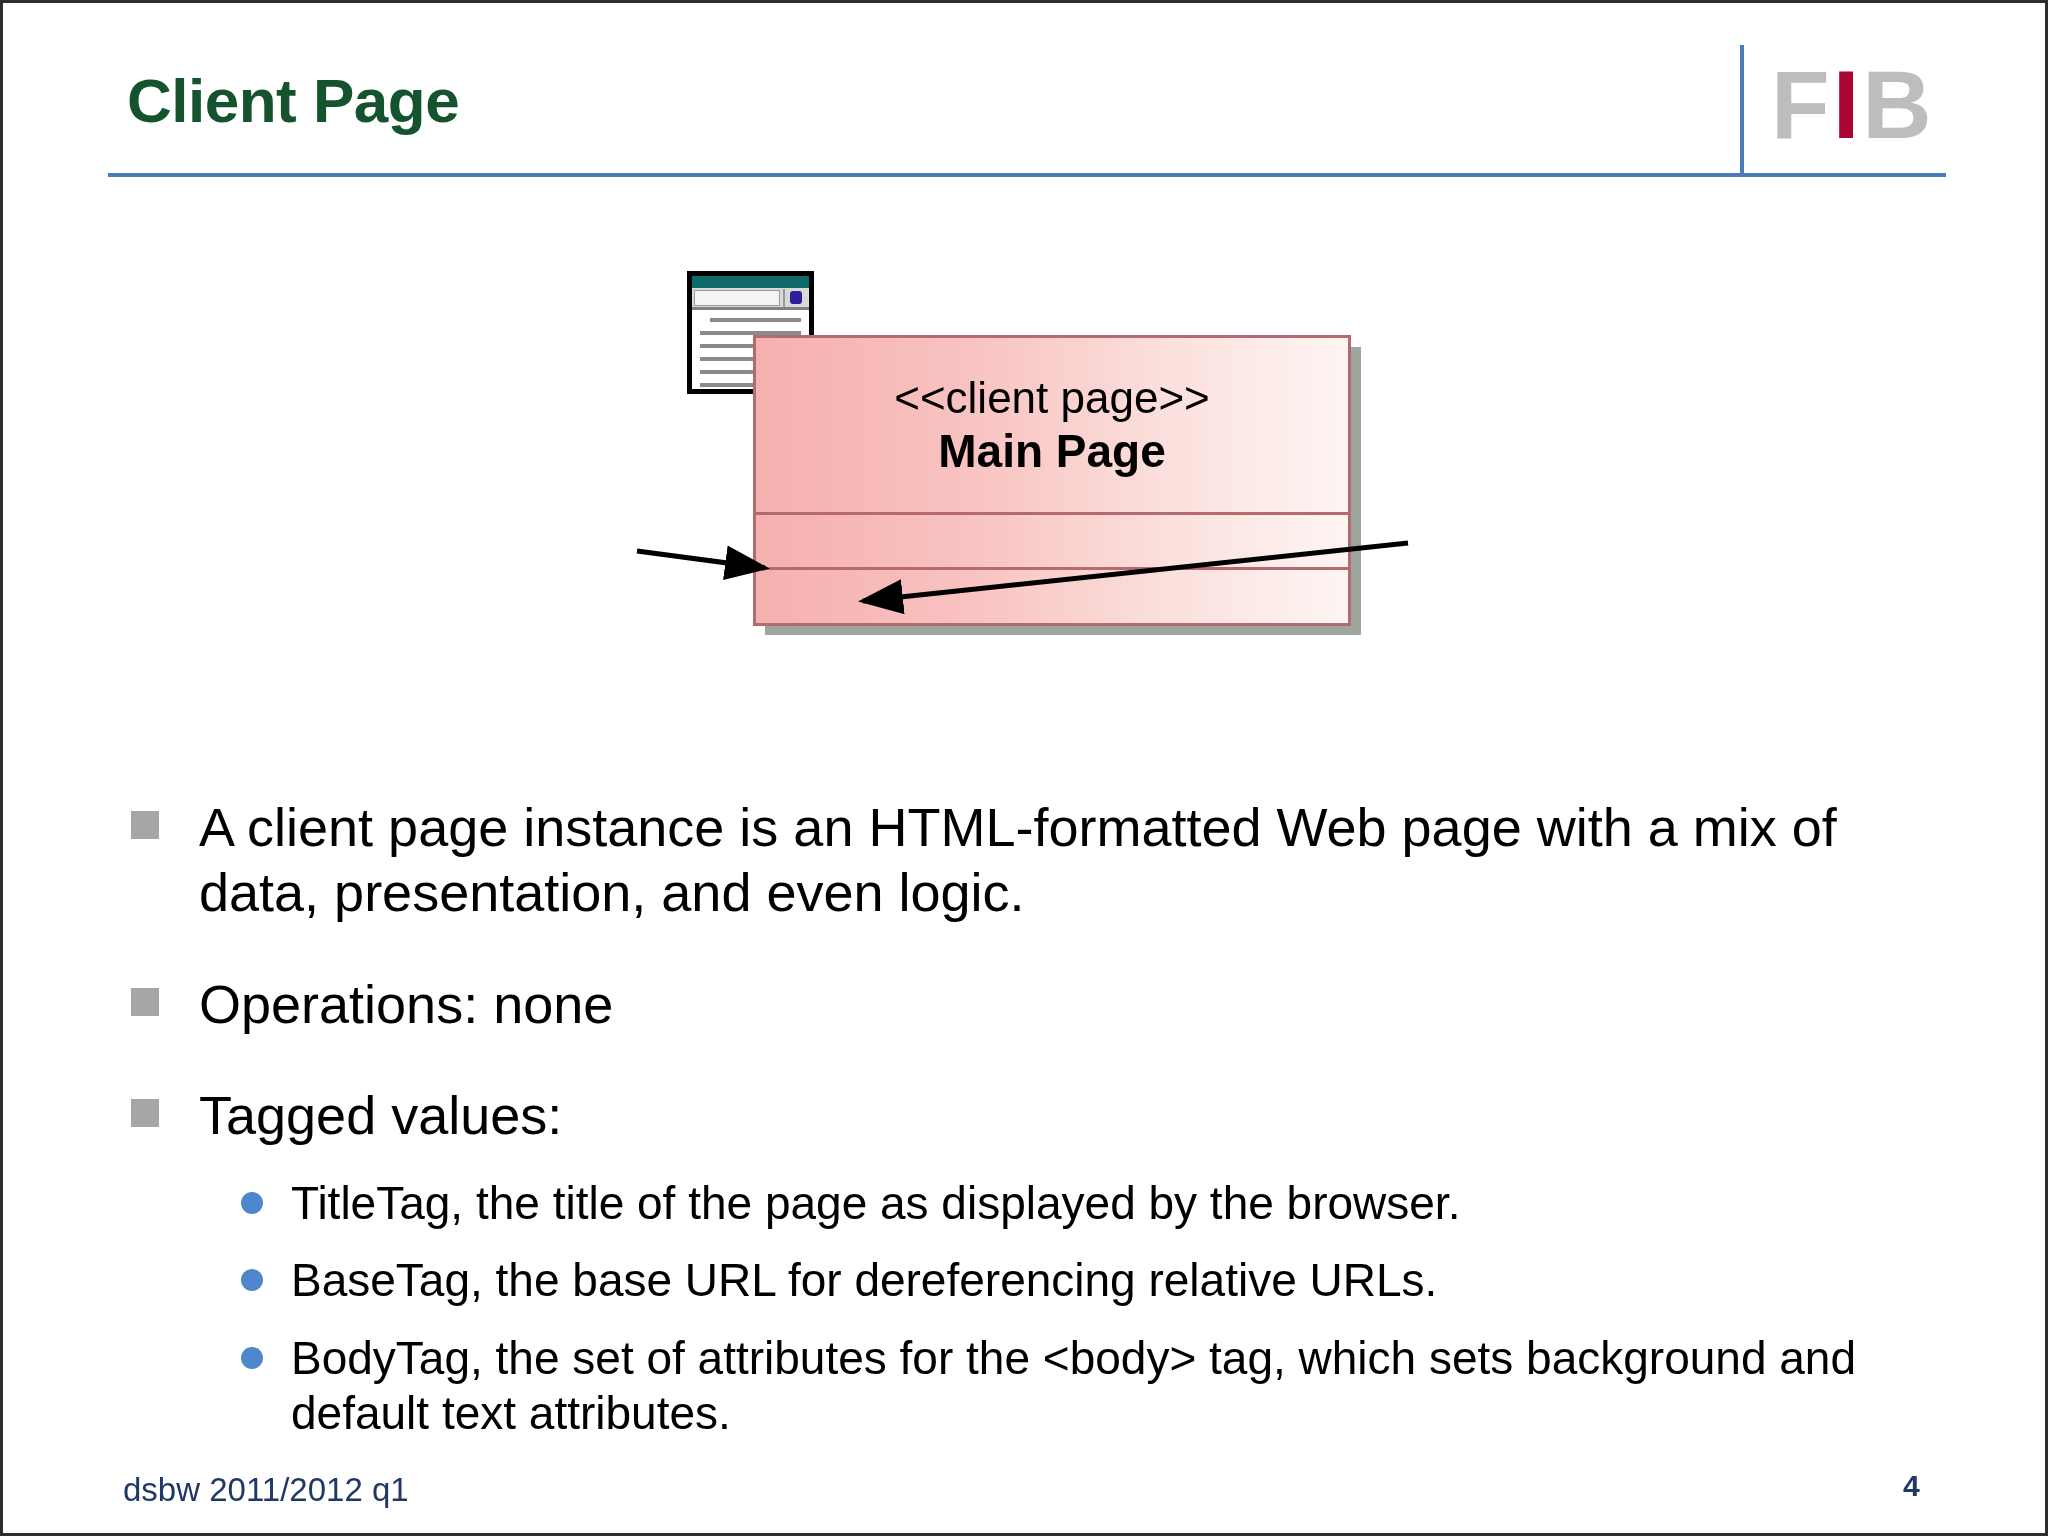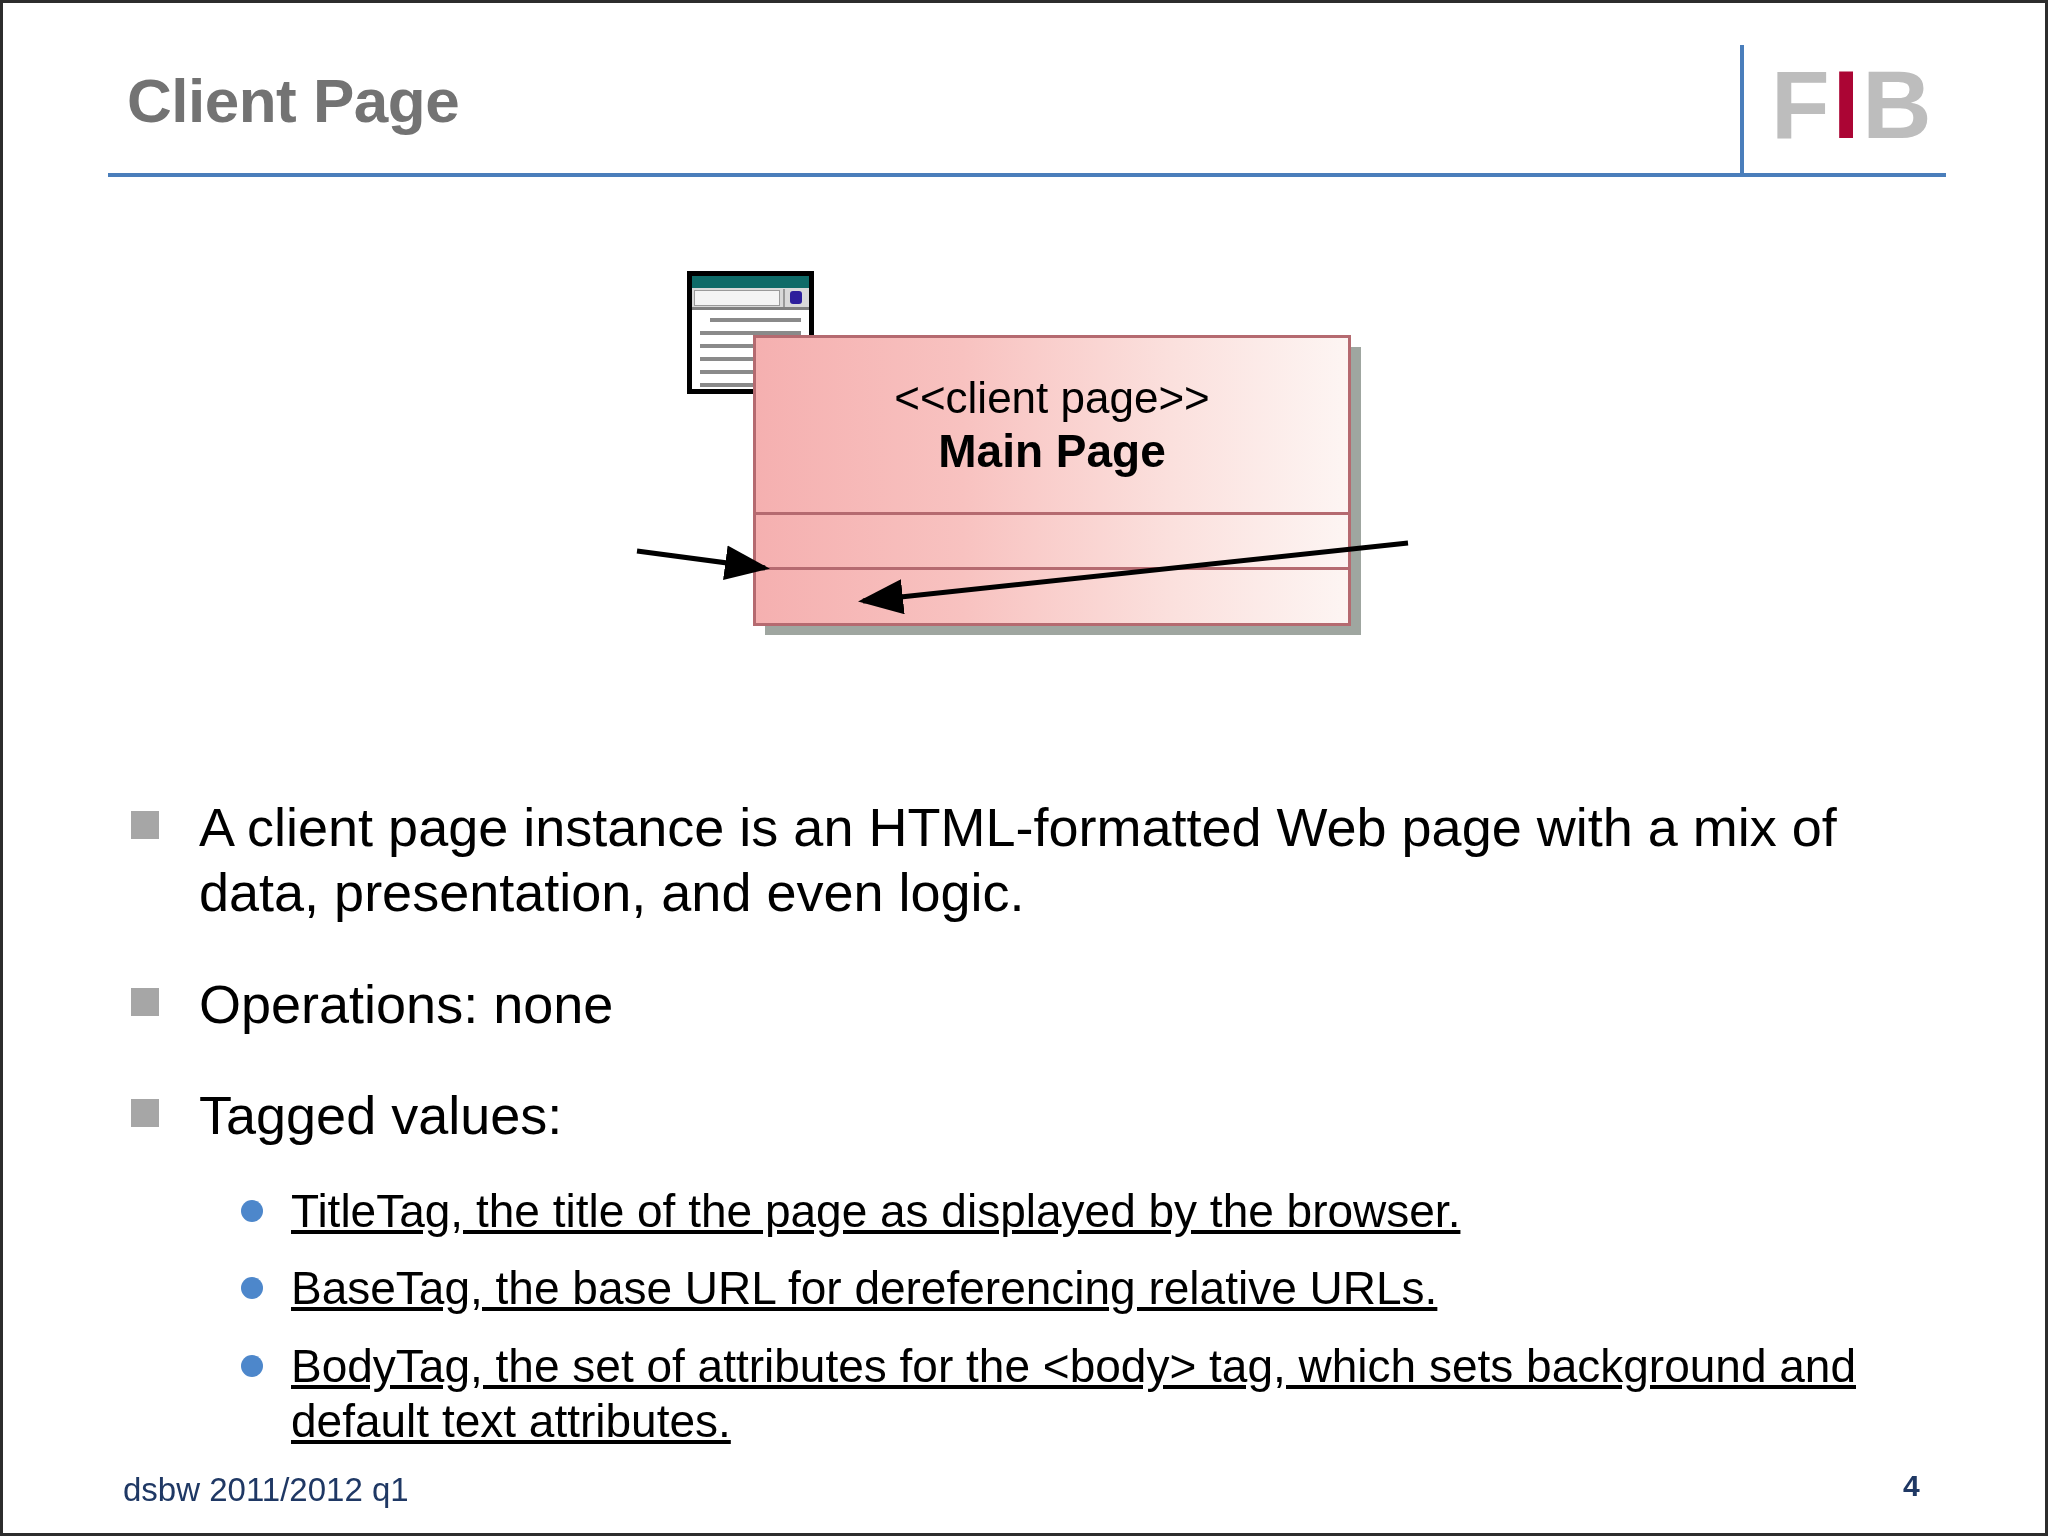--- a/index.html
+++ b/index.html
@@ -20,21 +20,21 @@
     border: 3px solid #2d2d2d;
   }
 
   
   #title {
     position: absolute;
     left: 124px;
     top: 62px;
     font-size: 62px;
     font-weight: bold;
-    color: #737373;
+    color: #14532d;
     letter-spacing: -0.5px;
     white-space: nowrap;
     font-family: "Liberation Sans", sans-serif;
   }
   #header-rule {
     position: absolute;
     left: 105px;
     top: 170px;
     width: 1838px;
     height: 4px;
@@ -227,23 +227,22 @@
   }
   .l1 .sq-bullet {
     position: absolute;
     left: 8px;
     top: 16px;
     width: 28px;
     height: 28px;
     background: #a6a6a6;
   }
   #sublist {
-    margin-top: 36px;
+    margin-top: 28px;
     padding-left: 112px;
-    text-decoration: underline;
   }
   .l2 {
     position: relative;
     padding-left: 56px;
     margin-bottom: 22px;
     font-family: "Liberation Sans", sans-serif;
     font-size: 46px;
     line-height: 1.2;
     color: #000000;
   }

